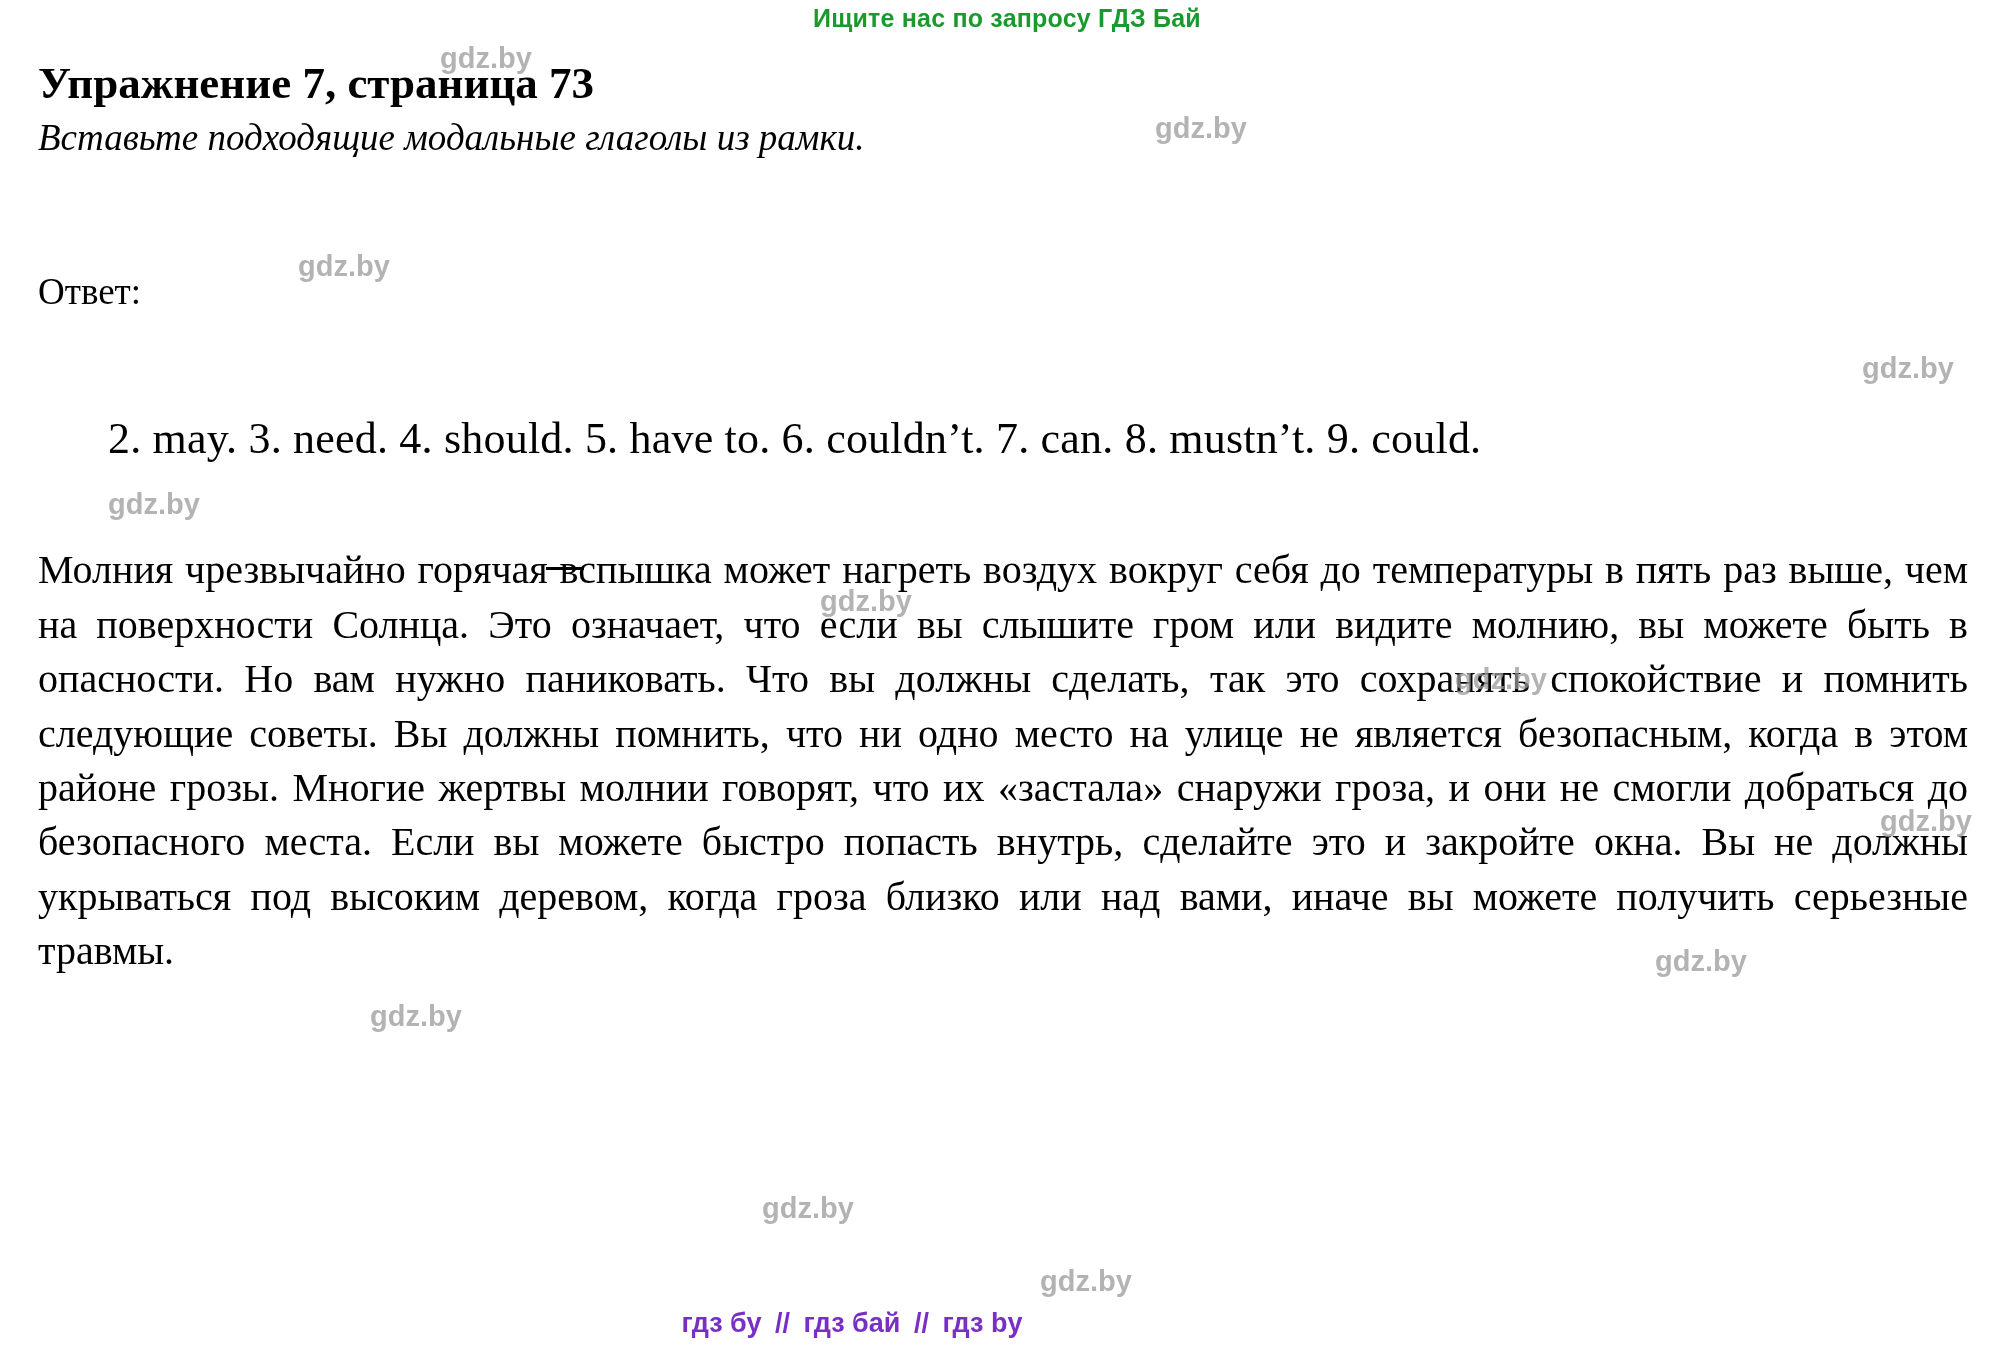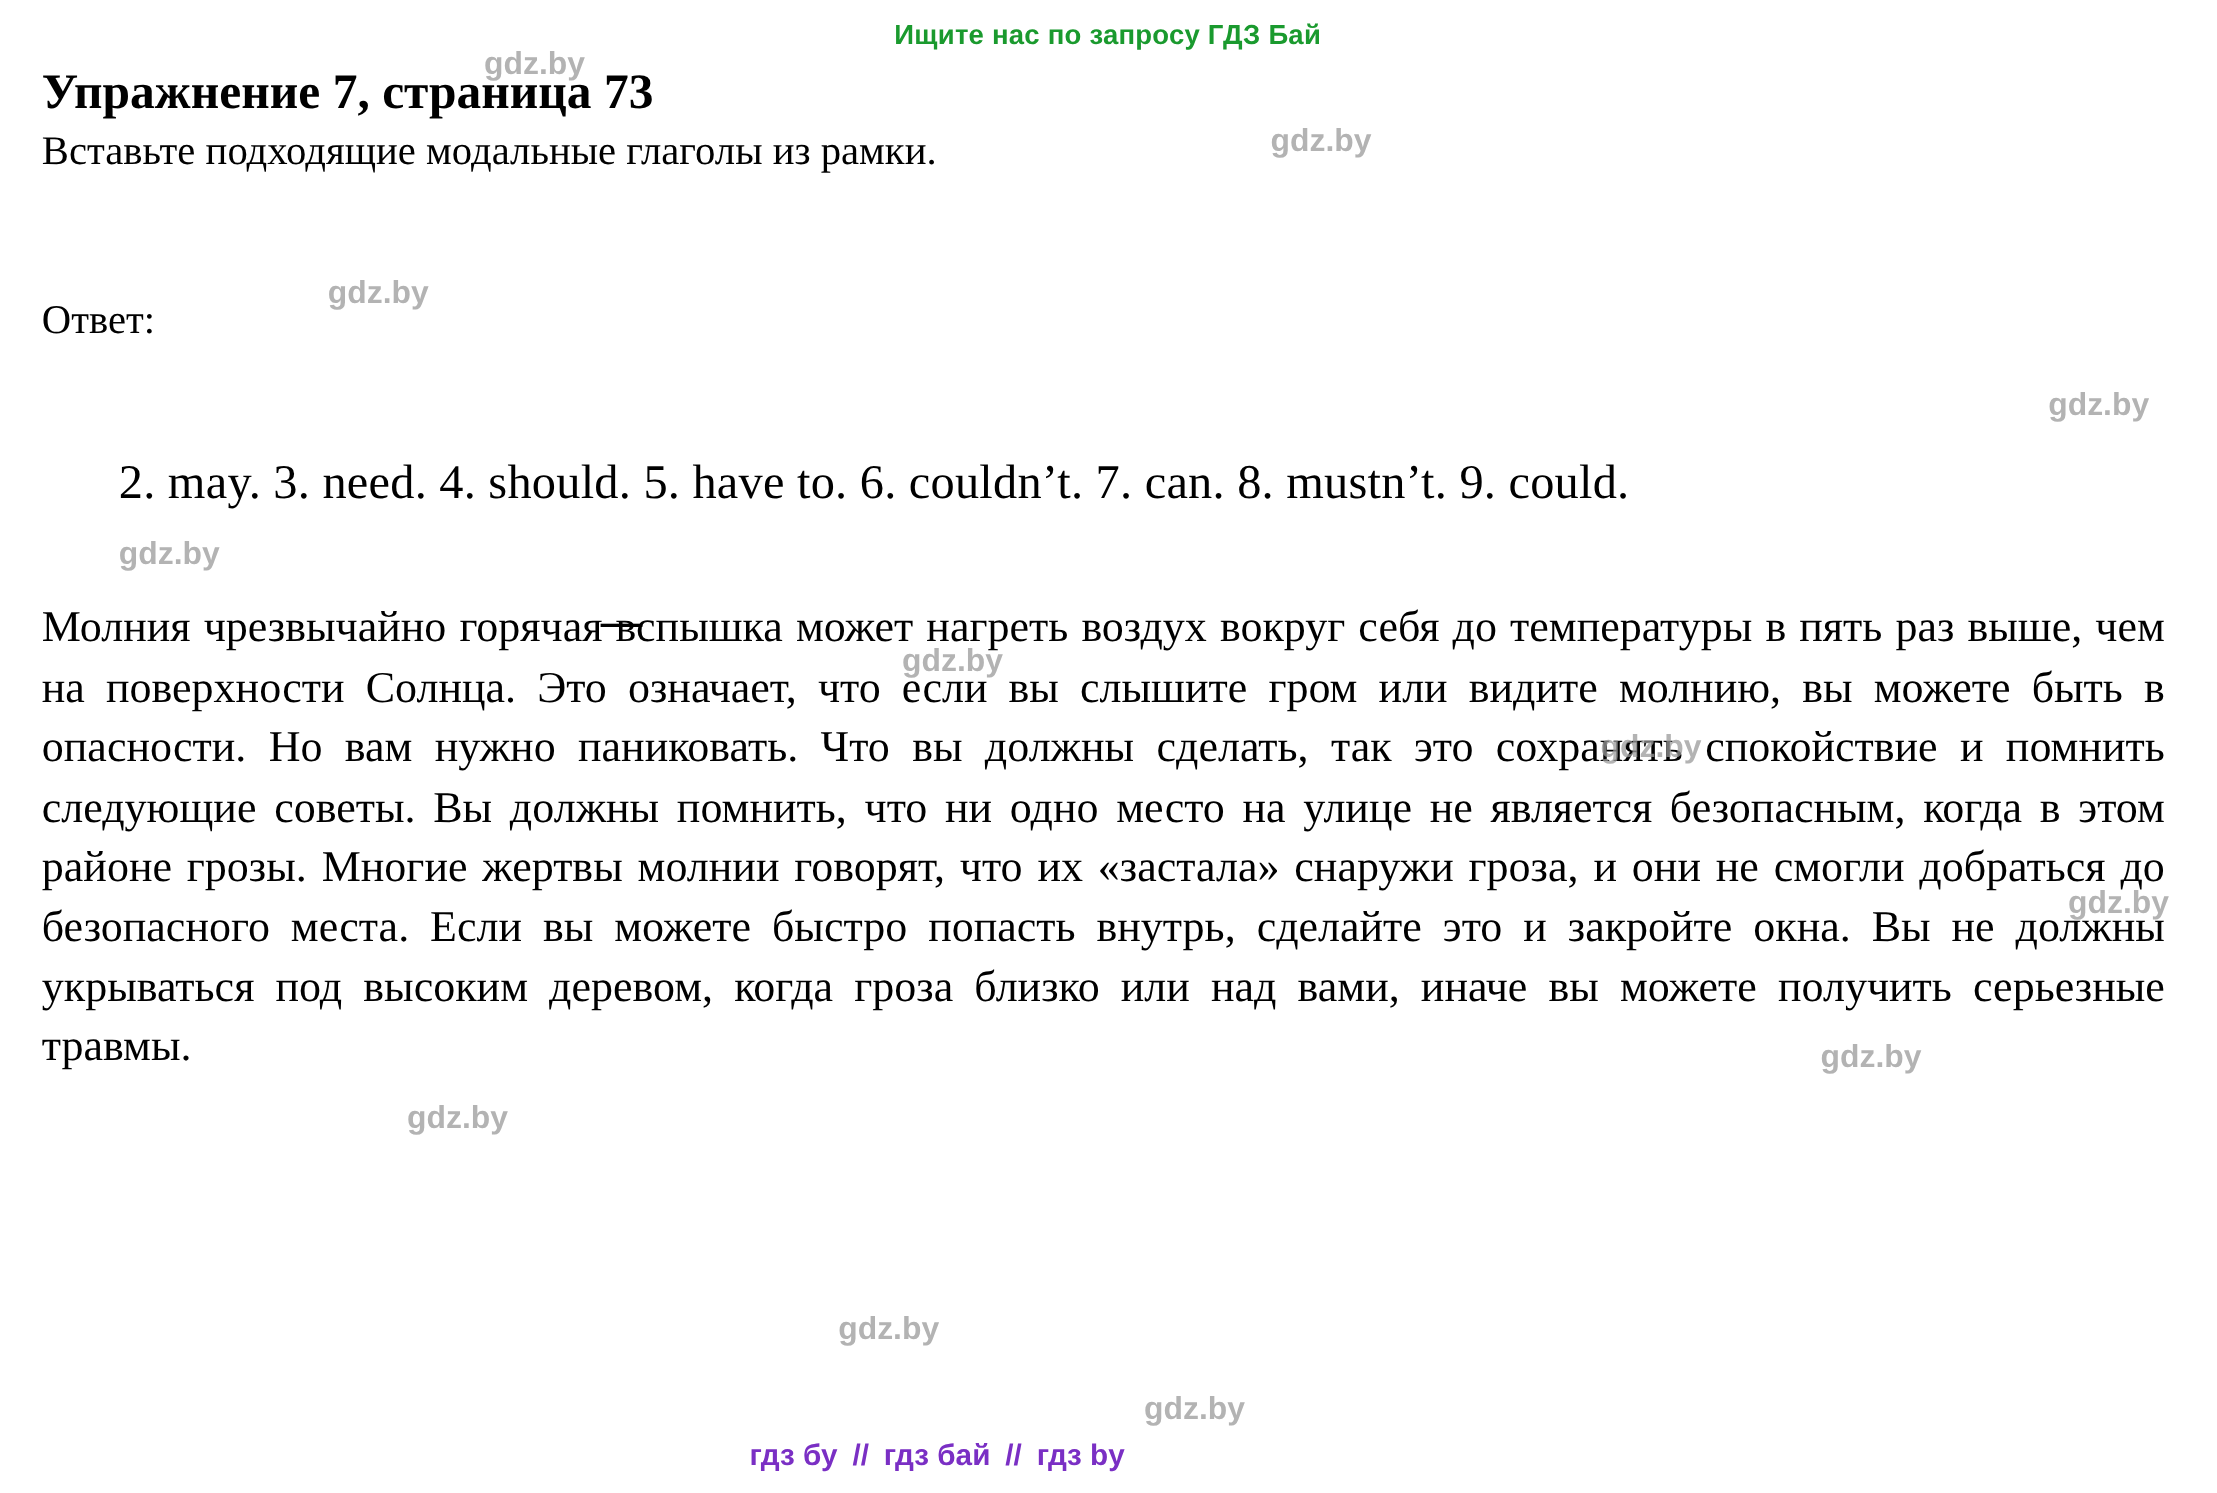--- a/index.html
+++ b/index.html
@@ -23,21 +23,21 @@
     box-sizing: border-box;
   }
 
   
   .promo-bar {
     position: absolute;
     top: 0;
     left: 0;
     width: 2014px;
     text-align: center;
-    padding-top: 18px;
+    padding-top: 4px;
     font-family: "Liberation Sans", sans-serif;
     font-size: 25px;
     font-weight: bold;
     color: #1a9a2e;
     letter-spacing: 0.2px;
   }
 
   
   .content {
     position: absolute;
@@ -51,20 +51,21 @@
     font-size: 45px;
     font-weight: bold;
     margin: 0 0 6px 0;
     line-height: 1.15;
   }
 
   .task-text {
     font-size: 37px;
     line-height: 1.2;
     margin: 6px 0 0 0;
+    font-style: italic;
   }
 
   .answer-label {
     font-size: 37px;
     line-height: 1.2;
     margin: 110px 0 0 0;
   }
 
   .answers-line {
     font-size: 44px;

